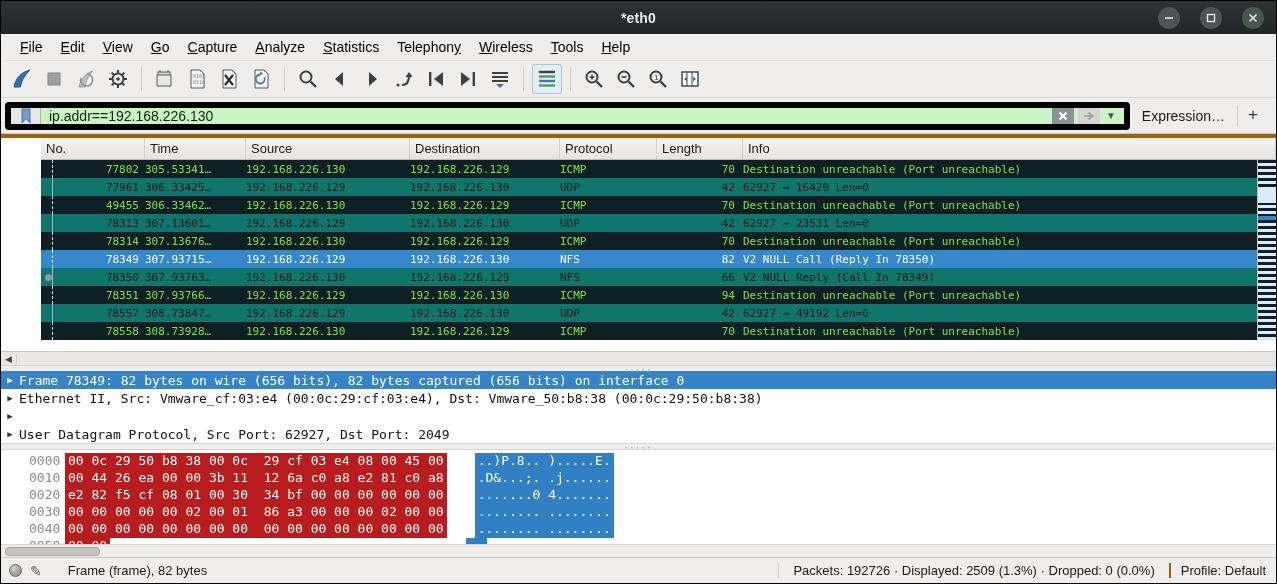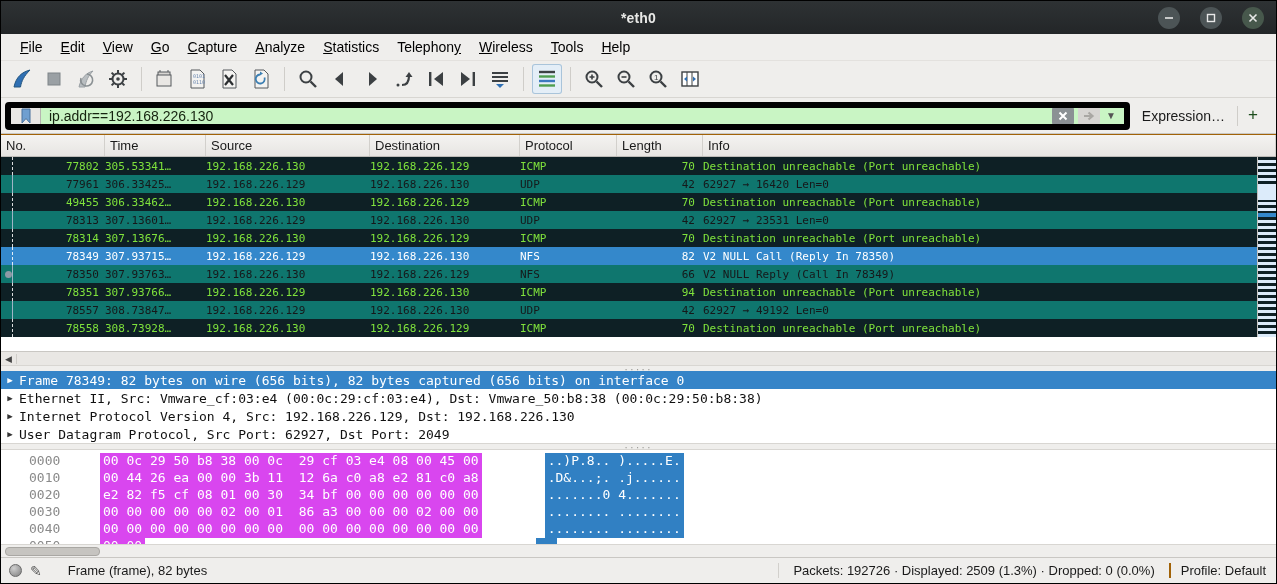--- a/index.html
+++ b/index.html
@@ -34,21 +34,21 @@
   .filterctl { display:flex; align-items:center; gap:4px; padding:0 6px; background:#c9f5c4; }
   .fctl { width:22px; height:20px; display:flex; align-items:center; justify-content:center; border-radius:3px; cursor:pointer; }
   .fx { background:#8b9194; border-radius:4px; }
   .fa { background:#d7d5d2; border-radius:4px; }
   .fdrop { font-size:10px; color:#555; cursor:pointer; padding:0 2px; }
   .expr { font-size:14px; color:#1a1a1a; padding:0 12px; cursor:pointer; white-space:nowrap; }
   .fsep2 { width:1px; height:20px; background:#cfcdc9; }
   .plusbtn { font-size:17px; color:#1c4d1c; padding:0 10px 2px 10px; cursor:pointer; }
 
   
-  .plist { flex:0 0 217px; position:relative; background:#fff; border-top:1px solid #a16207; }
+  .plist { flex:0 0 217px; position:relative; background:#fff; border-top:4px solid #a16207;padding-left:40px; }
   .phead { height:22px; display:flex; background:linear-gradient(#f4f3f1,#e7e5e2); border-bottom:1px solid #bdbbb7; font-size:13px; color:#1a1a1a; }
   .phcell { padding:3px 0 0 5px; border-right:1px solid #d2d0cc; overflow:hidden; white-space:nowrap; cursor:pointer; }
   .rows { height:180px; overflow:hidden; font-family:"DejaVu Sans Mono", monospace; font-size:11px; }
   .prow { height:18px; display:flex; align-items:center; white-space:nowrap; cursor:pointer; position:relative; }
   .prow.icmp { background:#0e2025; color:#7fe23c; }
   .prow.udp  { background:#0f766e; color:#16181a; }
   .prow.sel  { background:#3488cb; color:#ffffff; }
   .pcell { overflow:hidden; flex:0 0 auto; }
   .c-gut { width:16px; align-self:stretch; position:relative; }
   .gutline { position:absolute; left:11px; top:0; bottom:0; border-left:1px dashed rgba(255,255,255,.85); }
@@ -75,23 +75,23 @@
 
   
   .details { flex:0 0 72px; background:#fff; overflow:hidden; font-family:"DejaVu Sans Mono", monospace; font-size:13px; }
   .dline { height:18px; display:flex; align-items:center; color:#101010; cursor:pointer; white-space:nowrap; }
   .dline .tw { width:18px; text-align:center; font-size:9px; color:#333; flex:0 0 18px; }
   .dline.sel { background:#3584c8; color:#fff; }
   .dline.sel .tw { color:#fff; }
 
   
   .hexpane { flex:1 1 auto; background:#fff; border-top:1px solid #d8d6d2; font-family:"DejaVu Sans Mono", monospace; font-size:13px; padding:3px 0 0 0; overflow:hidden; }
-  .hrow { height:17px; display:flex; white-space:pre; cursor:pointer;gap:35px; }
+  .hrow { height:17px; display:flex; white-space:pre; cursor:pointer; }
   .hoff { color:#8a8a8a; width:62px; padding-left:28px; flex:0 0 62px; }
-  .hbytes { background:#d946ef; color:#fff; margin-left:2px; padding:0 3px; }
+  .hbytes { background:#b91c1c; color:#fff; margin-left:2px; padding:0 3px; }
   .hascii { background:#3180c3; color:#fff; margin-left:28px; padding:0 3px; }
 
   .hexscroll { height:13px; flex:0 0 13px; background:#efeeec; border-top:1px solid #d8d6d2; position:relative; }
   .hexthumb { position:absolute; left:4px; top:2px; width:95px; height:9px; background:#c6c4c0; border:1px solid #a9a7a3; border-radius:4px; }
 
   
   .statusbar { height:26px; flex:0 0 26px; background:#efeeec; border-top:1px solid #c9c7c3; display:flex; align-items:center; font-size:13px; color:#1a1a1a; }
   .sb-icons { display:flex; align-items:center; gap:8px; padding:0 8px; }
   .expertball { width:13px; height:13px; border-radius:50%; background:radial-gradient(circle at 35% 30%, #cfcfcf, #7e7e7e); border:1px solid #6a6a6a; cursor:pointer; }
   .pencil { font-size:14px; color:#555; cursor:pointer; }
@@ -470,21 +470,20 @@
       <div class="dline sel">
         <span class="tw">▶</span>
         <span>Frame 78349: 82 bytes on wire (656 bits), 82 bytes captured (656 bits) on interface 0</span>
       </div>
       <div class="dline">
         <span class="tw">▶</span>
         <span>Ethernet II, Src: Vmware_cf:03:e4 (00:0c:29:cf:03:e4), Dst: Vmware_50:b8:38 (00:0c:29:50:b8:38)</span>
       </div>
       <div class="dline">
         <span class="tw">▶</span>
-        <span>Internet Protocol Version 4, Src: 192.168.226.129, Dst: 192.168.226.130</span>
       </div>
       <div class="dline">
         <span class="tw">▶</span>
         <span>User Datagram Protocol, Src Port: 62927, Dst Port: 2049</span>
       </div>
     </div>
 
   <div class="splitter">
       <span class="dots">·····</span>
     </div>

